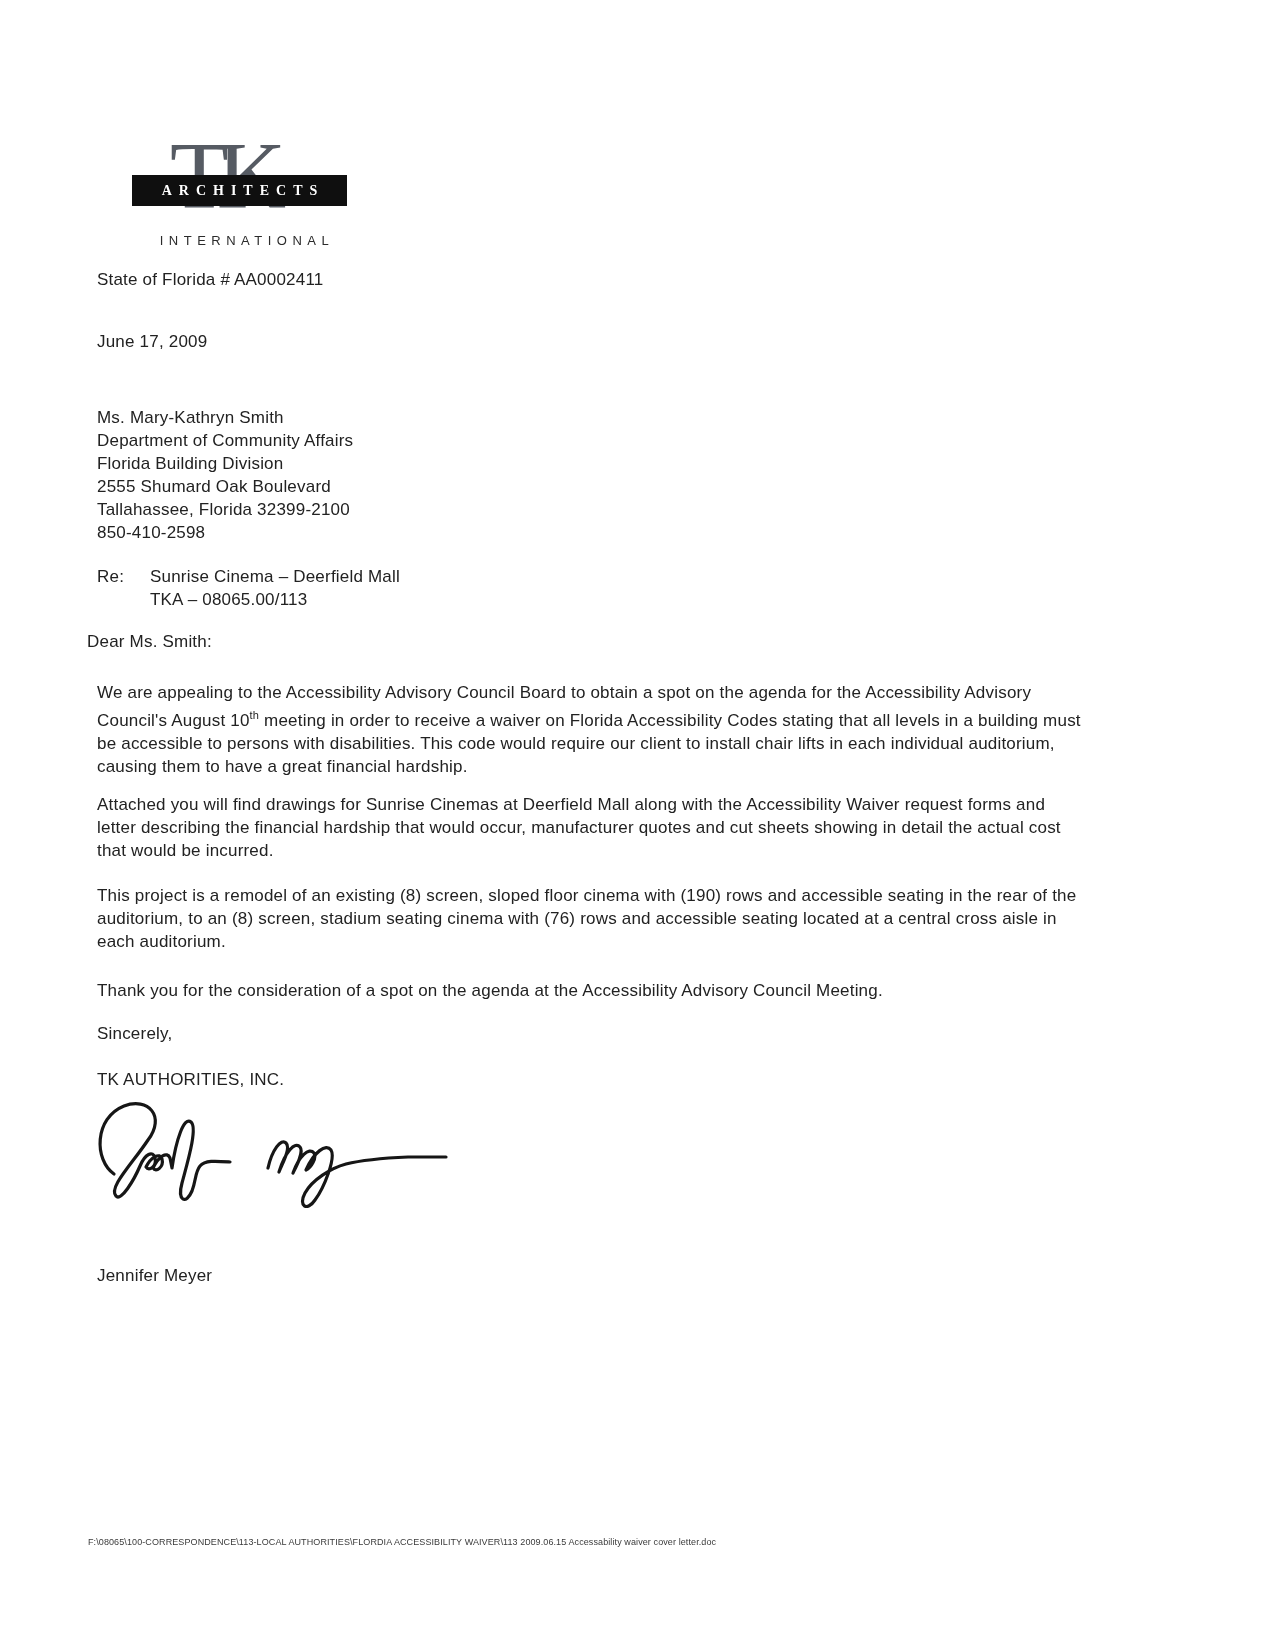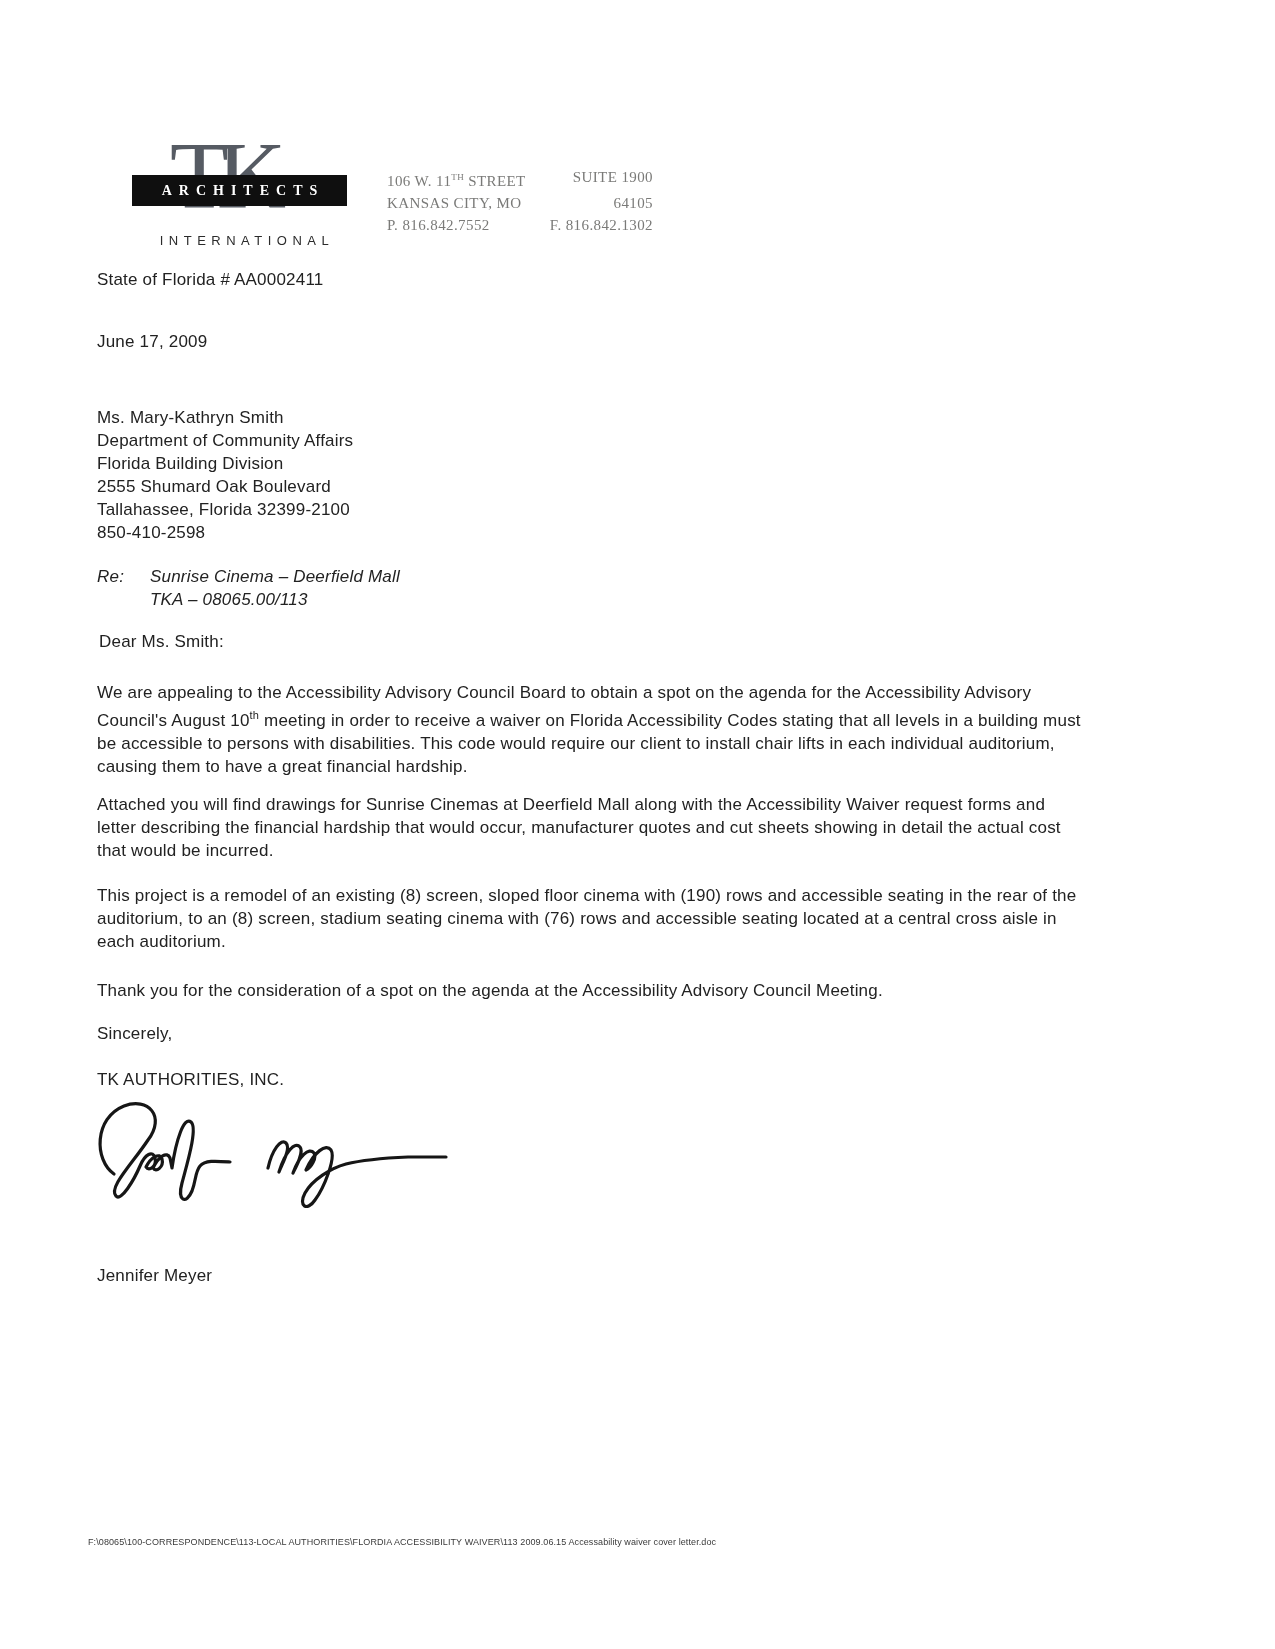--- a/index.html
+++ b/index.html
@@ -57,21 +57,21 @@
     line-height: 22px;
     color: #7a7a78;
     letter-spacing: 0.4px;
   }
   .lh-line { display: flex; justify-content: space-between; }
   .lh-address sup { font-size: 9px; }
   
   .abs { position: absolute; }
   .t  { font-size: 17px; line-height: 23px; letter-spacing: 0.2px; color: #222; }
   .para { width: 990px; }
-  .re-row { display: flex; font-style: italic; }
+  .re-row { display: flex; }
   .re-label { width: 53px; }
   sup.body-sup { font-size: 11px; }
   .sig-svg { position: absolute; left: 90px; top: 1088px; }
   .footer-path {
     position: absolute;
     left: 88px; top: 1537px;
     font-size: 9px;
     letter-spacing: 0.1px;
     color: #3a3a3a;
     white-space: nowrap;
@@ -81,34 +81,20 @@
 <body>
 
 <div class="page">
 
   <div class="logo-tk">TK</div>
   <div class="logo-band">
     <span>ARCHITECTS</span>
   </div>
   <div class="logo-intl">INTERNATIONAL</div>
 
-  <div class="lh-address">
-    <div class="lh-line">
-      <span><span>106 W. 11</span><sup>TH</sup><span> STREET</span></span>
-      <span>SUITE 1900</span>
-    </div>
-    <div class="lh-line">
-      <span>KANSAS CITY, MO</span>
-      <span>64105</span>
-    </div>
-    <div class="lh-line">
-      <span>P. 816.842.7552</span>
-      <span>F. 816.842.1302</span>
-    </div>
-  </div>
 
   <div class="abs t" style="left:97px; top:268px;">State of Florida # AA0002411</div>
 
   <div class="abs t" style="left:97px; top:330px;">June 17, 2009</div>
 
   <div class="abs t" style="left:97px; top:406px;">
     <div>Ms. Mary-Kathryn Smith</div>
     <div>Department of Community Affairs</div>
     <div>Florida Building Division</div>
     <div>2555 Shumard Oak Boulevard</div>
@@ -120,21 +106,21 @@
     <div class="re-row">
       <span class="re-label">Re:</span>
       <span>Sunrise Cinema – Deerfield Mall</span>
     </div>
     <div class="re-row">
       <span class="re-label"></span>
       <span>TKA – 08065.00/113</span>
     </div>
   </div>
 
-  <div class="abs t" style="left:99px; top:630px;">Dear Ms. Smith:</div>
+  <div class="abs t" style="left:87px; top:630px;">Dear Ms. Smith:</div>
 
   <div class="abs t para" style="left:97px; top:681px;">
     <span>We are appealing to the Accessibility Advisory Council Board to obtain a spot on the agenda for the Accessibility Advisory Council's August 10</span><sup class="body-sup">th</sup><span> meeting in order to receive a waiver on Florida Accessibility Codes stating that all levels in a building must be accessible to persons with disabilities.  This code would require our client to install chair lifts in each individual auditorium, causing them to have a great financial hardship.</span>
   </div>
 
   <div class="abs t para" style="left:97px; top:793px;">Attached you will find drawings for Sunrise Cinemas at Deerfield Mall along with the Accessibility Waiver request forms and letter describing the financial hardship that would occur, manufacturer quotes and cut sheets showing in detail the actual cost that would be incurred.</div>
 
   <div class="abs t para" style="left:97px; top:884px;">This project is a remodel of an existing (8) screen, sloped floor cinema with (190) rows and accessible seating in the rear of the auditorium, to an (8) screen, stadium seating cinema with (76) rows and accessible seating located at a central cross aisle in each auditorium.</div>
 
   <div class="abs t para" style="left:97px; top:979px;">Thank you for the consideration of a spot on the agenda at the Accessibility Advisory Council Meeting.</div>

